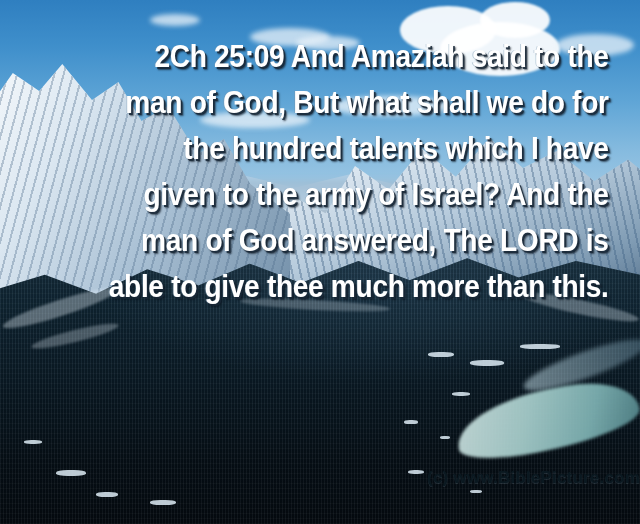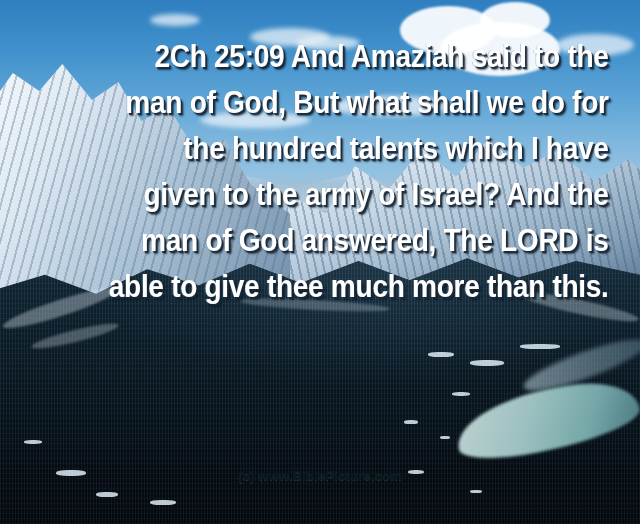--- a/index.html
+++ b/index.html
@@ -199,25 +199,25 @@
        3px 3px 2px rgba(10,20,30,0.65),
       -1px 0   0 rgba(120,150,175,0.45);
   }
 
   
   .watermark {
     position: absolute;
     left: 0;
     top: 468px;
     width: 640px;
-    text-align: center;
+    text-align: right;
     color: #0b1a22;
     font-family: "Liberation Sans", sans-serif;
     font-weight: 700;
-    font-size: 13px;
+    font-size: 17px;
     letter-spacing: 0.2px;
     opacity: 0.88;
     text-shadow: 0 1px 0 rgba(150,180,200,0.18);
   }
 </style>
 </head>
 <body>
 
 <div id="stage">
 

